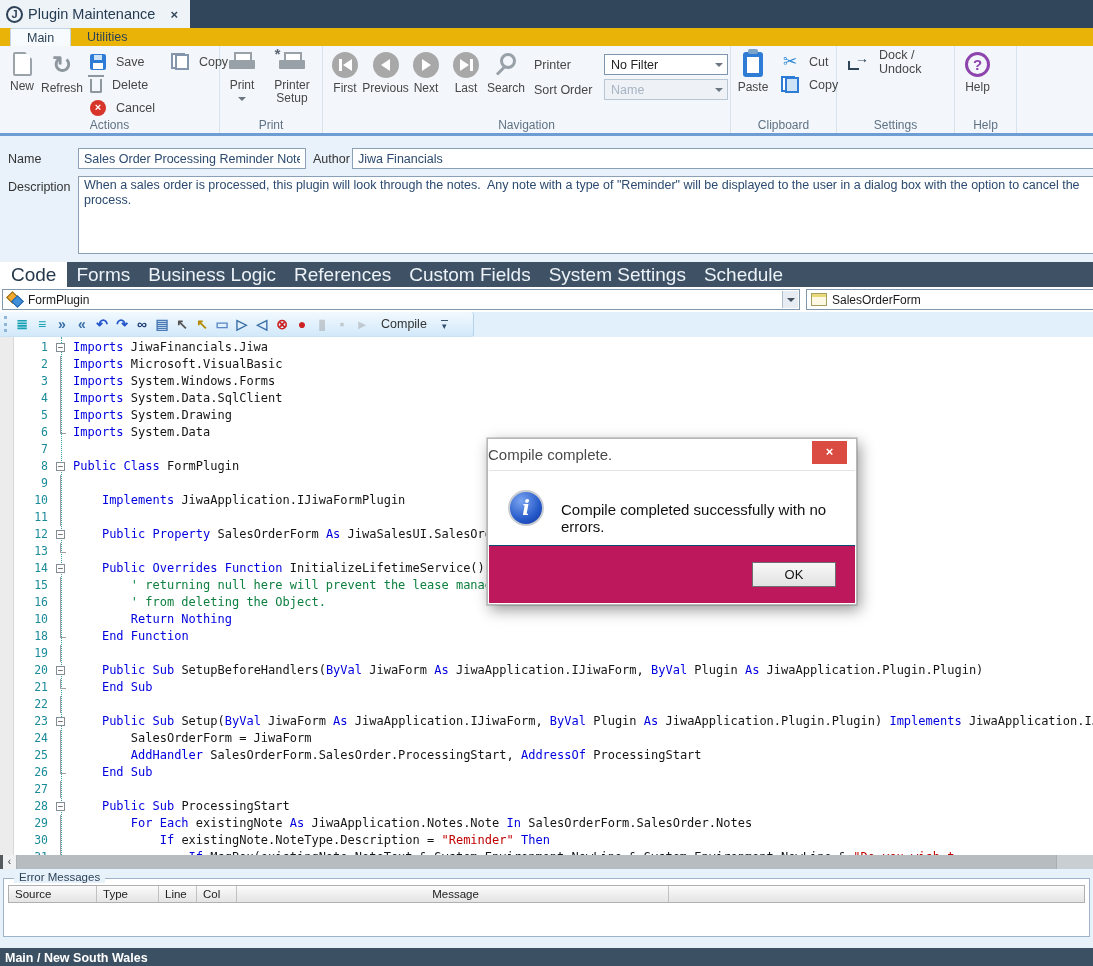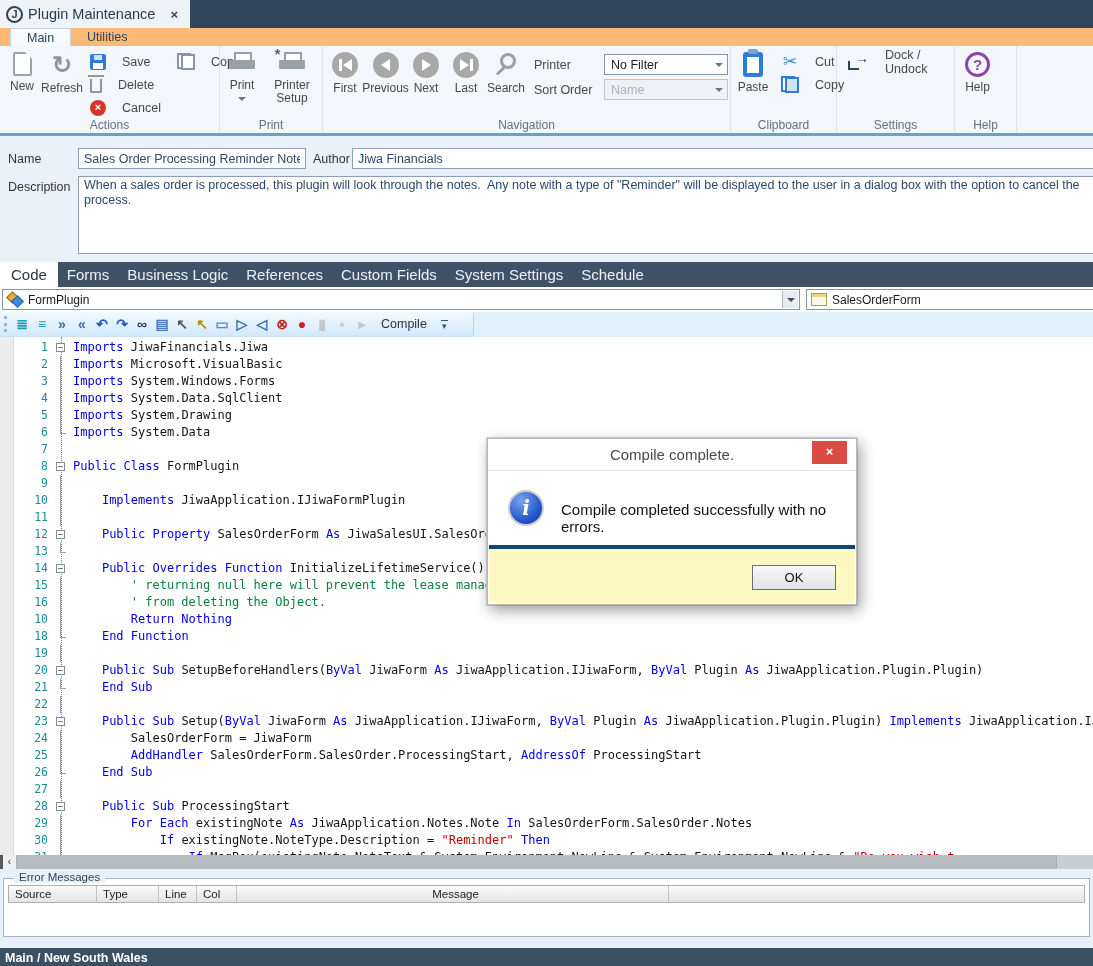--- a/index.html
+++ b/index.html
@@ -10,38 +10,38 @@
   
   .titlebar{position:absolute;left:0;top:0;right:0;height:28px;background:#31465a}
   .title-tab{position:absolute;left:0;top:0;height:28px;background:#eef3f8;
              display:flex;align-items:center;padding:0 10px 0 6px;gap:5px}
   .jicon{width:17px;height:17px;border:2px solid #2e4257;border-radius:50%;
          font-weight:bold;font-size:11px;line-height:13px;color:#2e4257;text-align:center;flex:none}
   .title-text{font-size:14.5px;color:#253c52;white-space:nowrap}
   .title-close{font-weight:bold;font-size:13px;color:#33475b;margin-left:8px;padding:0 2px}
 
   
-  .rtabs{position:absolute;left:0;top:28px;right:0;height:18px;background:#fdba74;
+  .rtabs{position:absolute;left:0;top:28px;right:0;height:18px;background:#eab308;
          display:flex;align-items:flex-end;padding-left:10px}
   .rtab{height:18px;line-height:18px;padding:0 16px;font-size:12.5px;color:#2b4257}
   .rtab.active{background:#f8fbfd;border:1px solid #c2d4e6;border-bottom:none;border-radius:2px 2px 0 0}
 
   
   .ribbon{position:absolute;left:0;top:46px;right:0;height:87px;background:#f3f7fb;display:flex}
   .rgroup{position:relative;height:100%;border-right:1px solid #d9e3ed;flex:none}
   .grow{display:flex;align-items:flex-start;padding:3px 2px 0 4px;gap:4px;height:70px}
   .glabel{position:absolute;bottom:1px;left:0;right:0;text-align:center;font-size:12px;color:#5f7285}
   .rbtn{border:1px solid transparent;border-radius:2px}
   .rbtn.big{min-width:36px;padding:2px 5px;display:flex;flex-direction:column;align-items:center;
             gap:4px;font-size:12px;color:#474747}
   .blabel{text-align:center;line-height:13px;white-space:pre-line;max-width:56px}
   .ddarrow{width:0;height:0;border-left:4px solid transparent;border-right:4px solid transparent;
            border-top:4px solid #6b7682;margin-top:1px}
   .rstack{display:flex;flex-direction:column;padding-top:1px}
-  .rbtn.small{display:flex;align-items:center;gap:16px;height:23px;font-size:12.5px;color:#474747;padding:0 5px}
+  .rbtn.small{display:flex;align-items:center;gap:10px;height:23px;font-size:12.5px;color:#474747;padding:0 5px}
   .rfields{display:flex;flex-direction:column;gap:4px;padding-top:5px;margin-left:6px}
   .frow{display:flex;align-items:center;gap:8px}
   .flabel{font-size:12.5px;color:#474747;width:62px}
   .fcombo{width:124px;height:21px;background:#fff;border:1px solid #7d96ad;display:flex;
           align-items:center;font-size:12.5px;color:#222;padding-left:6px;position:relative}
   .farrow{position:absolute;right:4px;top:8px;width:0;height:0;border-left:4px solid transparent;
           border-right:4px solid transparent;border-top:4px solid #6b7682}
   .fcombo.disabled{background:#eef2f7;border-color:#b9c6d4}
   .fcombo.disabled .fval{color:#a8b4c2}
   .blueline{position:absolute;left:0;top:133px;right:0;height:3px;background:#6d9dd2}
@@ -98,21 +98,21 @@
   .formarea{position:absolute;left:0;top:136px;right:0;height:126px;background:#e9f2fa}
   .formarea label{position:absolute;font-size:12.5px;color:#333}
   .fld{position:absolute;border:1px solid #8aa0b6;background:#fff;font-family:"Liberation Sans",sans-serif;
        font-size:12.5px;color:#2b4a6f;padding:1px 5px;outline:none}
   #name-input{left:78px;top:12px;width:228px;height:21px}
   #author-input{left:352px;top:12px;right:-2px;height:21px}
   #desc-input{left:78px;top:40px;right:-2px;height:78px;resize:none;line-height:15px}
 
   
   .doctabs{position:absolute;left:0;top:262px;right:0;height:25px;background:#3f5265;white-space:nowrap}
-  .dtab{display:inline-block;height:25px;line-height:25px;padding:0 9px;font-size:15px;color:#ecf2f8}
+  .dtab{display:inline-block;height:25px;line-height:25px;padding:0 9px;font-size:19px;color:#ecf2f8}
   .dtab.active{background:#fff;color:#24384c;padding:0 11px}
 
   
   .comborow{position:absolute;left:0;top:287px;right:0;height:25px;background:#fff}
   .combo{position:absolute;top:2px;height:21px;border:1px solid #7f98ad;background:#fff;
          display:flex;align-items:center;gap:5px;padding-left:4px;font-size:12px;color:#1a1a1a}
   #combo-plugin{left:2px;width:798px}
   #combo-form{left:806px;right:-2px}
   .cbtn{position:absolute;right:1px;top:1px;bottom:1px;width:16px;background:#e7ecf2;
         border-left:1px solid #aebecd;display:flex;align-items:center;justify-content:center}
@@ -176,31 +176,31 @@
          font-size:11.5px;color:#222;line-height:16px;padding-left:6px;flex:none;overflow:hidden}
   .ecell.fill{flex:1;border-right:none}
 
   
   .statusbar{position:absolute;left:0;top:948px;right:0;height:18px;background:#3c5063}
   .statusbar span{position:absolute;left:5px;top:3px;font-size:12.5px;font-weight:bold;color:#fff}
 
   
   .dialog{position:absolute;left:487px;top:438px;width:370px;height:167px;background:#fff;
           border:1px solid #b7b7b7;box-shadow:3px 5px 14px rgba(0,0,0,.4),0 0 0 1px #d8dcdf;z-index:50}
-  .dtitle{position:absolute;left:0;top:0;right:0;height:31px;text-align:center;
+  .dtitle{position:absolute;left:0;top:0;right:0;height:31px;
           font-size:15px;color:#4a4a4a;line-height:31px}
   .dclose{position:absolute;top:2px;right:9px;width:35px;height:23px;background:#da4b41;
           color:#fff;font-weight:bold;font-size:13px;text-align:center;line-height:22px}
   .dbody{position:absolute;left:1px;right:1px;top:31px;height:77px;border-top:1px solid #e4e4e4}
   .dinfo{position:absolute;left:19px;top:19px;width:36px;height:36px;border-radius:50%;
          background:radial-gradient(circle at 35% 28%,#7aa4f0,#2458c8 62%,#16329a);
          border:2px solid #c9cdd2;color:#fff;font-family:"DejaVu Serif",serif;
          font-style:italic;font-weight:bold;font-size:20px;line-height:33px;text-align:center}
   .dmsg{position:absolute;left:72px;right:10px;top:30px;font-size:15px;color:#111}
-  .dfoot{position:absolute;left:1px;right:1px;bottom:1px;height:58px;background:#fef9c3;border-top:4px solid #0c4a6e}
+  .dfoot{position:absolute;left:1px;right:1px;bottom:1px;height:58px;background:#be185d;border-top:1px solid #0c4a6e}
   .okbtn{position:absolute;right:19px;top:16px;width:84px;height:25px;
          background:linear-gradient(#f8f8f8,#e2e2e2);border:1px solid #6e6e6e;
          font-size:13px;color:#111;text-align:center;line-height:23px}
 </style>
 </head>
 <body>
 
 <div id="app">
 
   <div class="titlebar">

